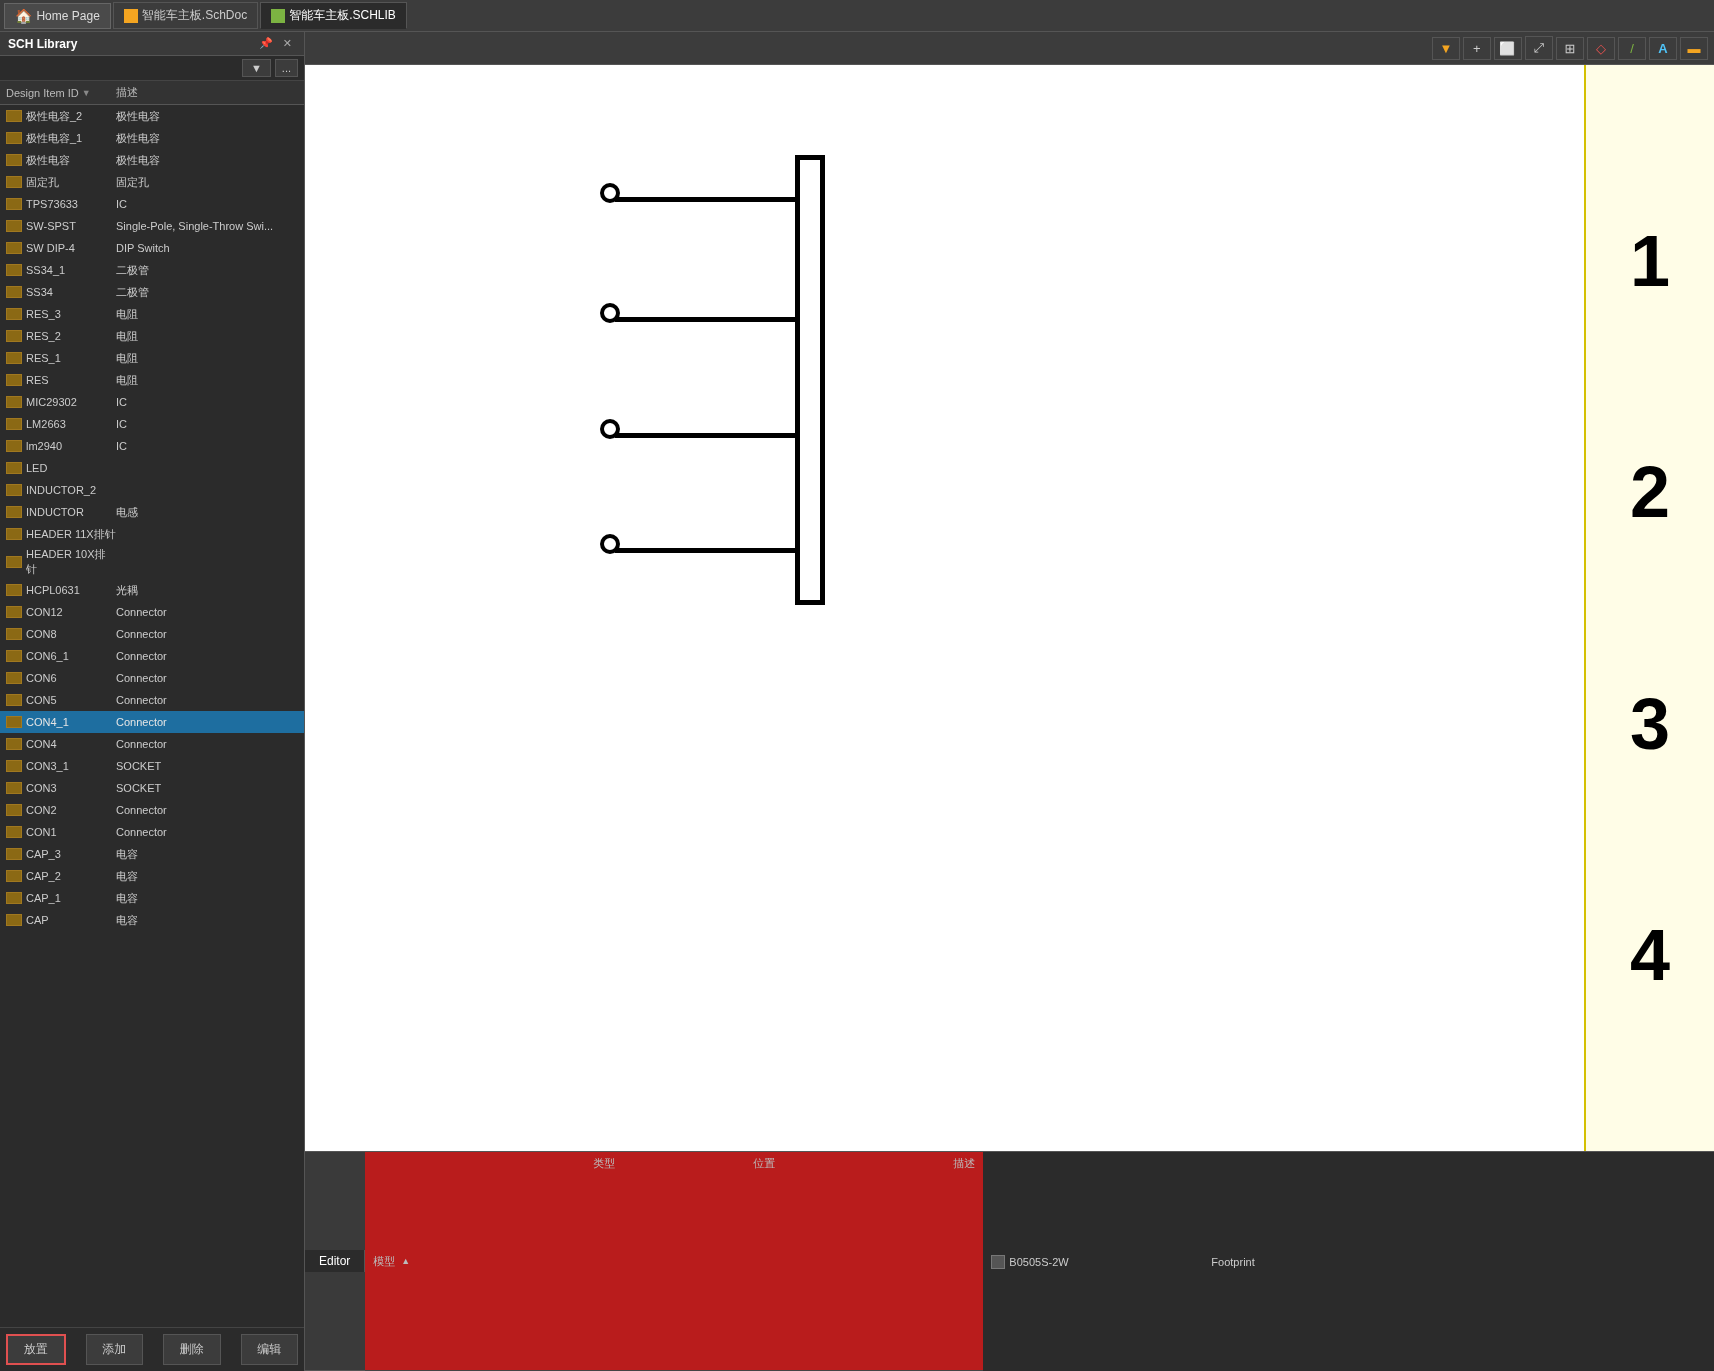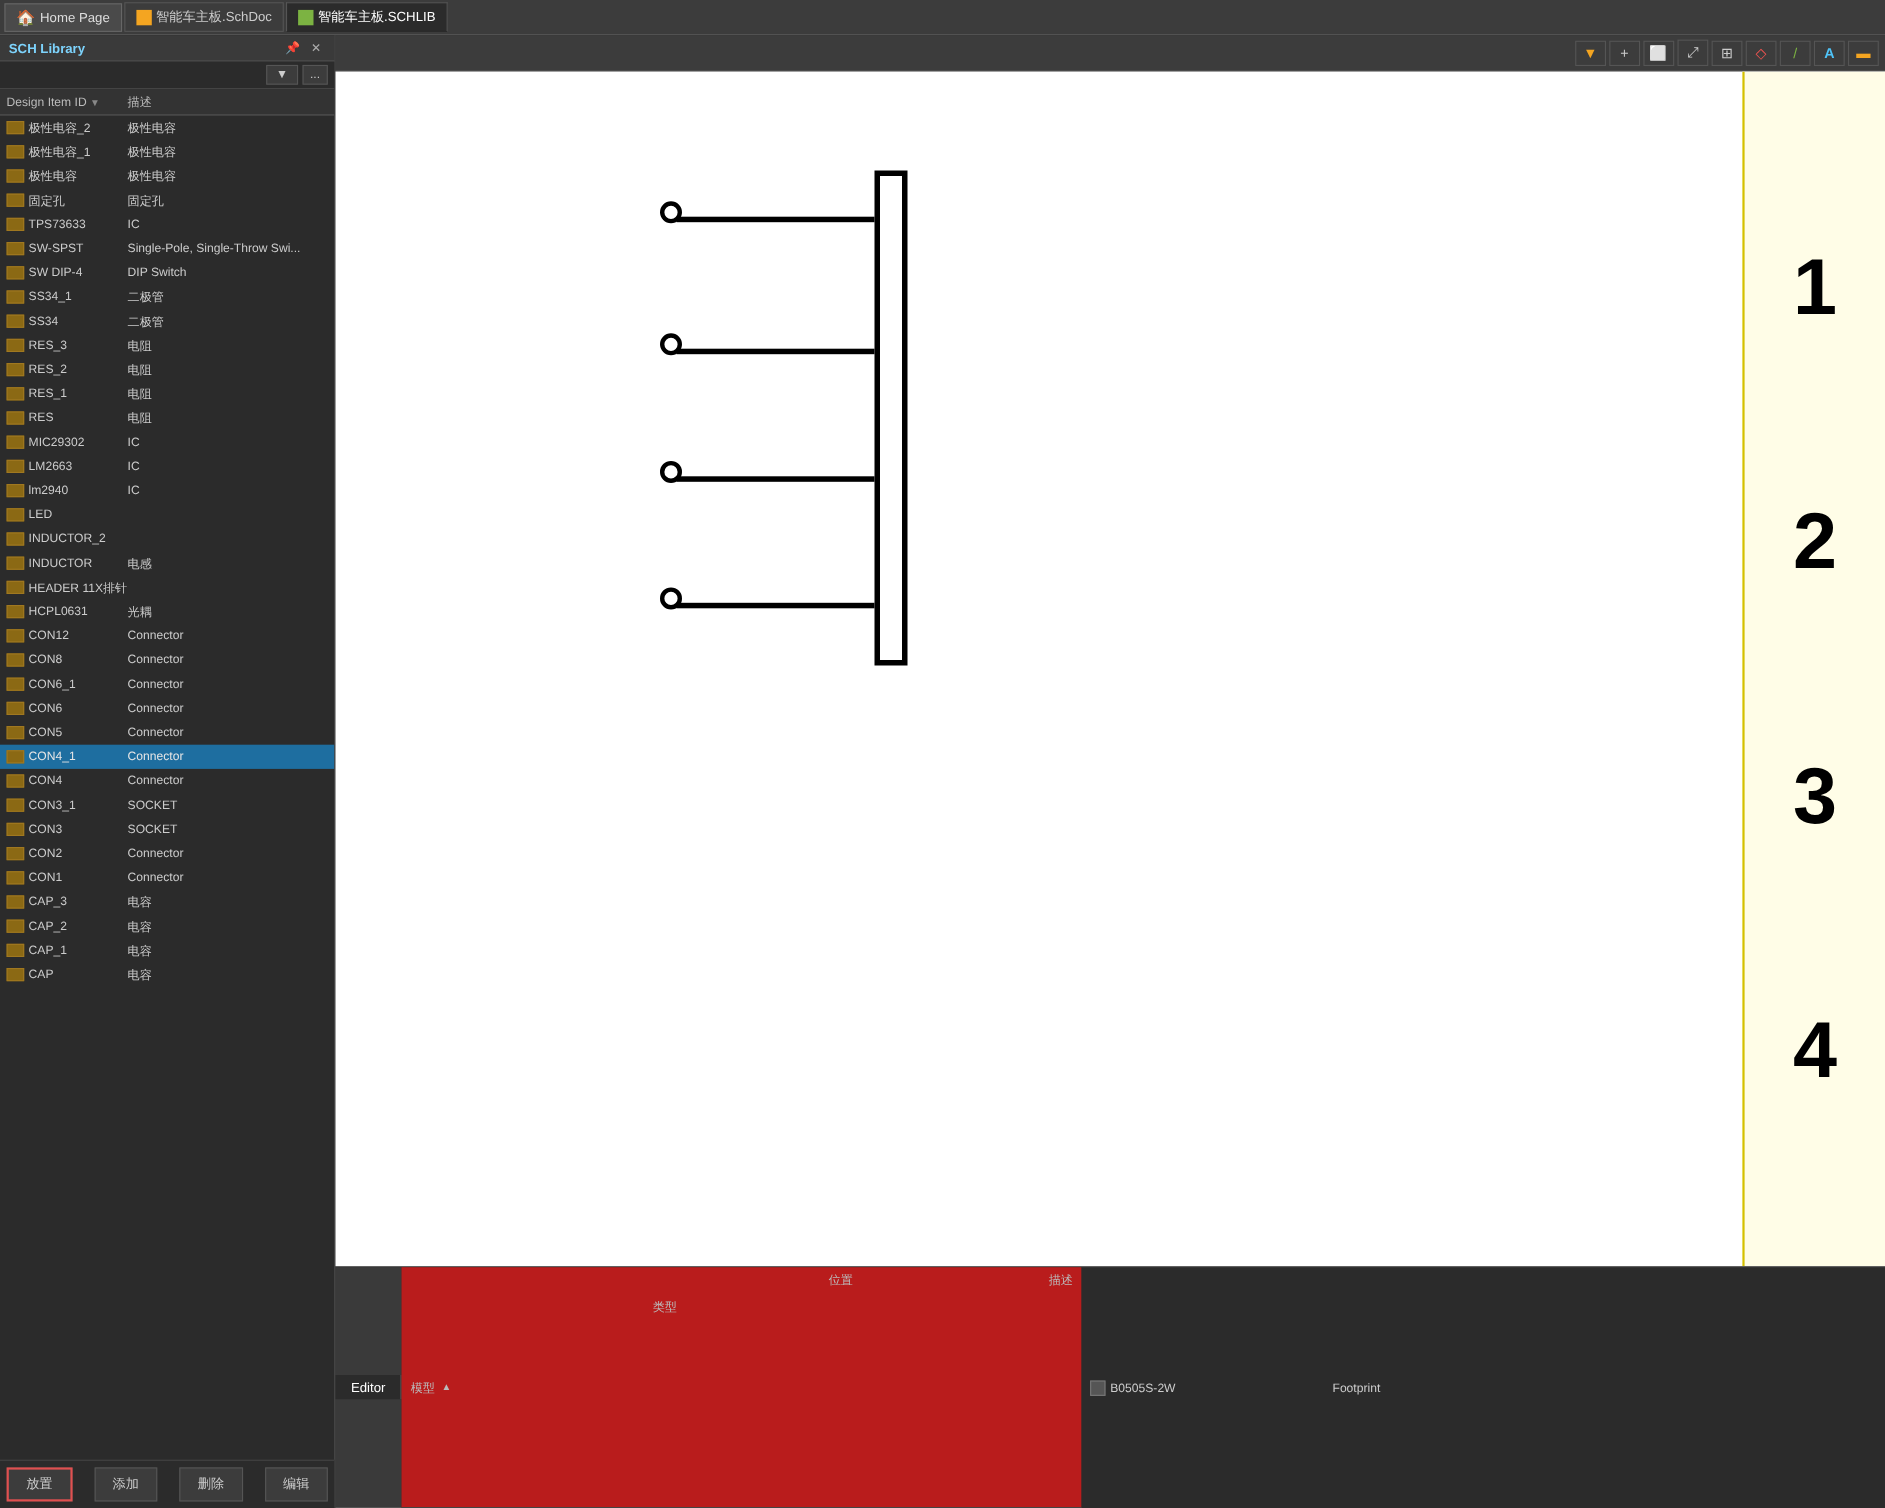--- a/index.html
+++ b/index.html
@@ -10,21 +10,21 @@
     .top-bar .home-tab { display: flex; align-items: center; gap: 4px; padding: 4px 10px; background: #4a4a4a; border: 1px solid #666; color: #ddd; cursor: pointer; font-size: 12px; }
     .top-bar .tab { display: flex; align-items: center; gap: 4px; padding: 4px 10px; background: #3c3c3c; border: 1px solid #555; color: #ccc; cursor: pointer; font-size: 12px; }
     .top-bar .tab.active { background: #2b2b2b; border-bottom-color: #2b2b2b; color: #fff; }
 
     
     .main-layout { display: flex; height: calc(1371px - 32px); }
 
     
     .left-panel { width: 305px; background: #2b2b2b; border-right: 1px solid #555; display: flex; flex-direction: column; flex-shrink: 0; }
     .left-panel-title { display: flex; align-items: center; justify-content: space-between; padding: 4px 8px; background: #3a3a3a; border-bottom: 1px solid #555; }
-    .left-panel-title-text { color: #7dd3fc; font-size: 12px; font-weight: bold; }
+    .left-panel-title-text { color: #ffffff; font-size: 12px; font-weight: bold; }
     .title-buttons { display: flex; gap: 2px; }
     .title-btn { background: none; border: none; color: #aaa; cursor: pointer; font-size: 11px; padding: 1px 4px; }
 
     
     .dropdown-row { display: flex; align-items: center; justify-content: flex-end; padding: 3px 6px; background: #2b2b2b; border-bottom: 1px solid #444; gap: 4px; }
     .dropdown-btn { background: #3c3c3c; border: 1px solid #555; color: #ccc; padding: 2px 8px; cursor: pointer; font-size: 11px; }
     .filter-btn { background: #3c3c3c; border: 1px solid #555; color: #ccc; padding: 2px 6px; cursor: pointer; font-size: 11px; }
 
     
     .table-header { display: flex; align-items: center; padding: 4px 6px; background: #333; border-bottom: 1px solid #555; }
@@ -60,21 +60,21 @@
     .canvas-inner { width: 100%; height: 100%; position: relative; }
 
     
     .bottom-split { height: 220px; display: flex; border-top: 1px solid #555; }
     .editor-tab-bar { display: flex; align-items: center; background: #3a3a3a; border-bottom: 1px solid #555; }
     .editor-tab { padding: 4px 14px; font-size: 12px; color: #ccc; cursor: pointer; border-right: 1px solid #555; }
     .editor-tab.active { background: #2b2b2b; color: #fff; }
     .editor-table-header { display: flex; padding: 4px 8px; background: #b91c1c; border-bottom: 1px solid #444; }
     .editor-col { font-size: 11px; color: #bbb; }
     .editor-col-model { width: 220px; display: flex; align-items: center; gap: 4px; }
-    .editor-col-type { width: 160px; margin-top: 25px; }
+    .editor-col-type { width: 160px; }
     .editor-col-pos { width: 200px; }
     .editor-col-desc { flex: 1; }
     .editor-row { display: flex; align-items: center; padding: 4px 8px; }
     .editor-cell { font-size: 11px; color: #ccc; }
     .editor-cell-model { width: 220px; display: flex; align-items: center; gap: 4px; }
     .editor-cell-type { width: 160px; }
     .editor-cell-pos { width: 200px; }
     .editor-cell-desc { flex: 1; }
     .model-icon { width: 14px; height: 14px; background: #555; border: 1px solid #777; flex-shrink: 0; }
     .sort-arrow { font-size: 9px; margin-left: 2px; }
@@ -217,20 +217,25 @@
       <span class="item-id">INDUCTOR</span>
       <span class="item-desc">电感</span>
     </div>
         <div class="list-item">
       <div class="item-icon"></div>
       <span class="item-id">HEADER 11X排针</span>
       <span class="item-desc"></span>
     </div>
         <div class="list-item">
       <div class="item-icon"></div>
+      <span class="item-id">HEADER 10X排针</span>
+      <span class="item-desc"></span>
+    </div>
+        <div class="list-item">
+      <div class="item-icon"></div>
       <span class="item-id">HCPL0631</span>
       <span class="item-desc">光耦</span>
     </div>
         <div class="list-item">
       <div class="item-icon"></div>
       <span class="item-id">CON12</span>
       <span class="item-desc">Connector</span>
     </div>
         <div class="list-item">
       <div class="item-icon"></div>

